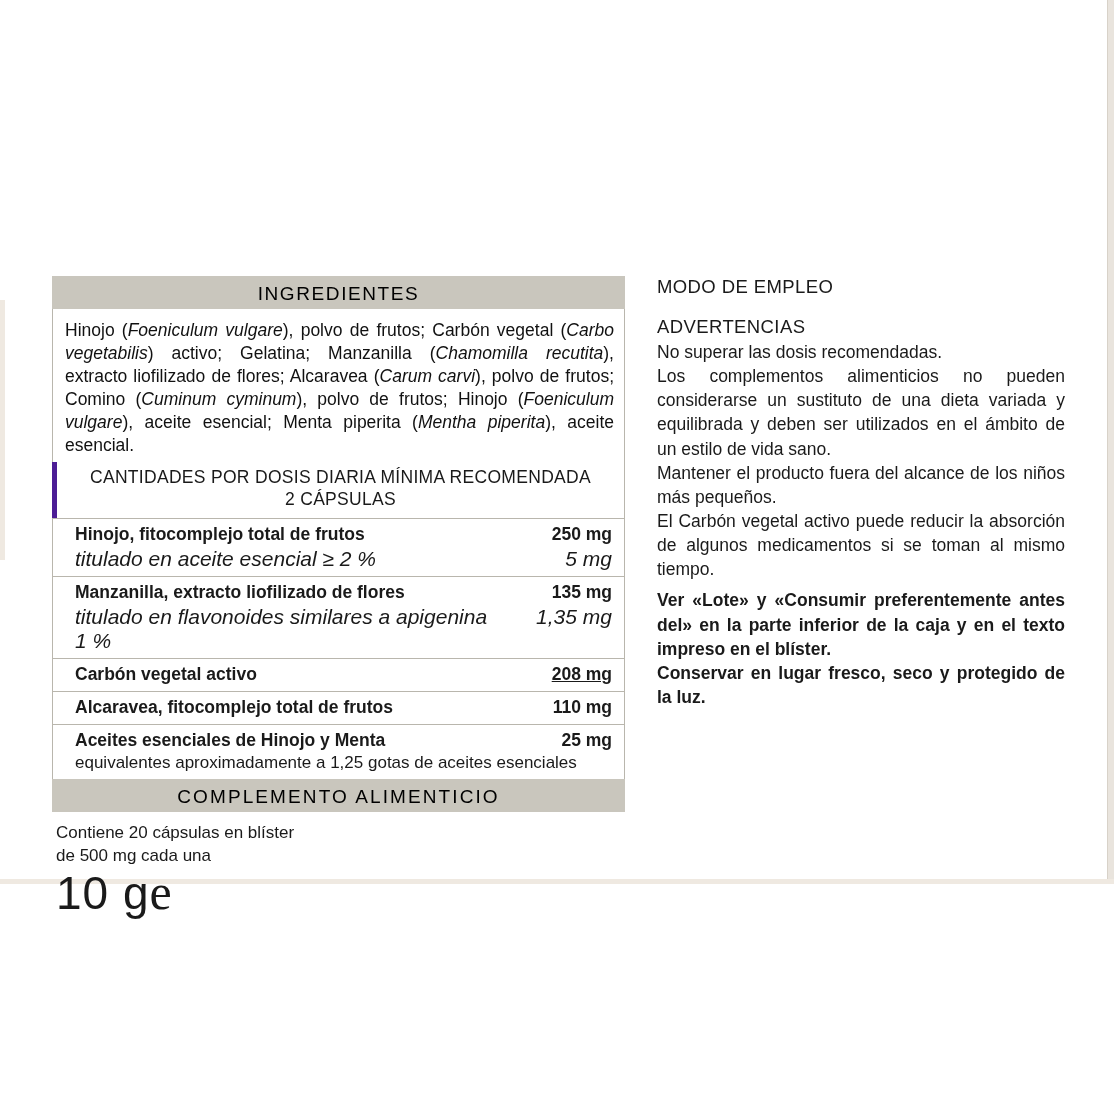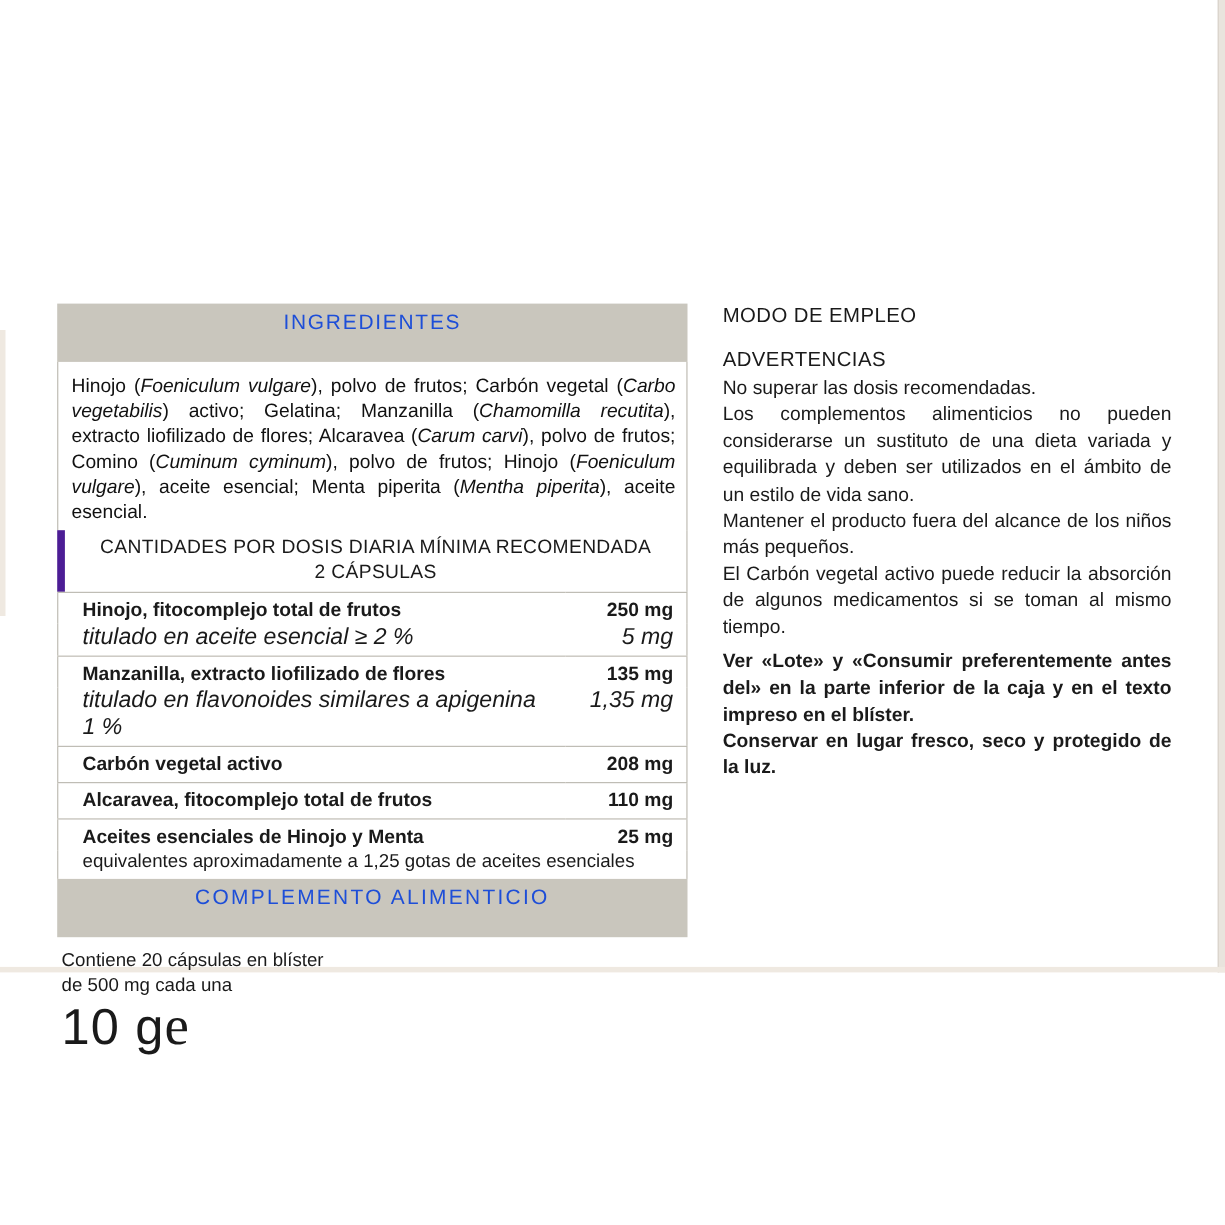--- a/index.html
+++ b/index.html
@@ -53,44 +53,44 @@
   
   .left-col {
     position: absolute;
     left: 52px;
     top: 276px;
     width: 573px;
   }
 
   .bar {
     background: #c9c6bd;
-    color: #1d4ed8;
+    color: #000000;
     text-align: center;
     letter-spacing: 1.6px;
     font-size: 19px;
-    padding: 7px 0 24px 0;
+    padding: 7px 0 4px 0;
     font-family: "Liberation Sans", sans-serif;
   }
   .bar.bottom {
     letter-spacing: 2.1px;
   }
 
   .ingredients-body {
     border-left: 1px solid #b9b6ad;
     border-right: 1px solid #b9b6ad;
     padding: 10px 10px 4px 12px;
     font-size: 17.5px;
     line-height: 1.32;
     text-align: justify;
     color: #111;
   }
   .ingredients-body i { font-style: italic; margin-top: 12px; }
 
   .dose-heading {
-    border-left: 7px solid #4c1d95;
+    border-left: 5px solid #4c1d95;
     border-right: 1px solid #b9b6ad;
     text-align: center;
     font-size: 17.5px;
     line-height: 1.28;
     padding: 4px 6px 8px 6px;
     letter-spacing: 0.3px;
   }
 
   table.facts {
     border-collapse: collapse;
@@ -213,21 +213,21 @@
         <td class="name">Manzanilla, extracto liofilizado de flores</td>
         <td class="amount">135 mg</td>
       </tr>
       <tr class="sub">
         <td>titulado en flavonoides similares a apigenina 1 %</td>
         <td class="amount">1,35 mg</td>
       </tr>
 
       <tr class="row-group">
         <td class="name" style="padding-bottom:6px;">Carbón vegetal activo</td>
-        <td class="amount" style="padding-bottom:6px;">208 mg</td>
+        <td class="amount" style="padding-bottom:6px;text-decoration:underline;">208 mg</td>
       </tr>
 
       <tr class="row-group">
         <td class="name" style="padding-bottom:6px;">Alcaravea, fitocomplejo total de frutos</td>
         <td class="amount" style="padding-bottom:6px;">110 mg</td>
       </tr>
 
 
       <tr class="row-group">
         <td class="name">Aceites esenciales de Hinojo y Menta</td>

